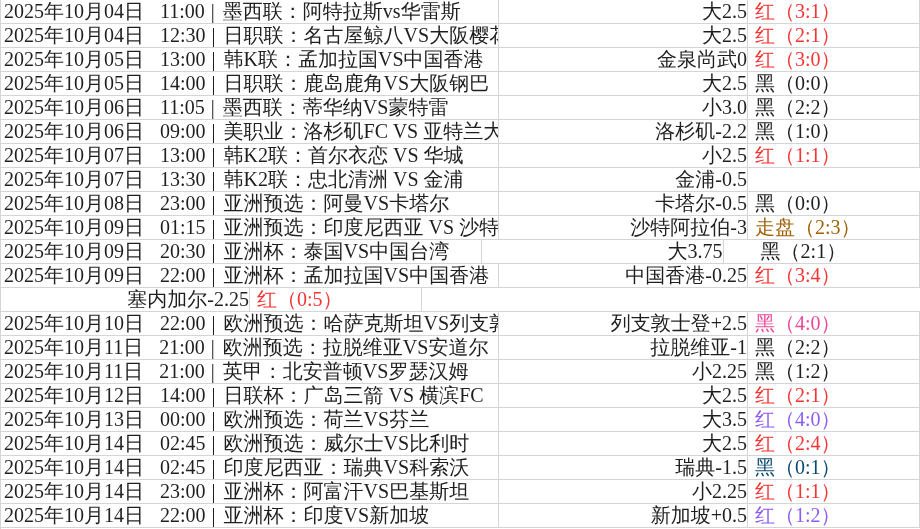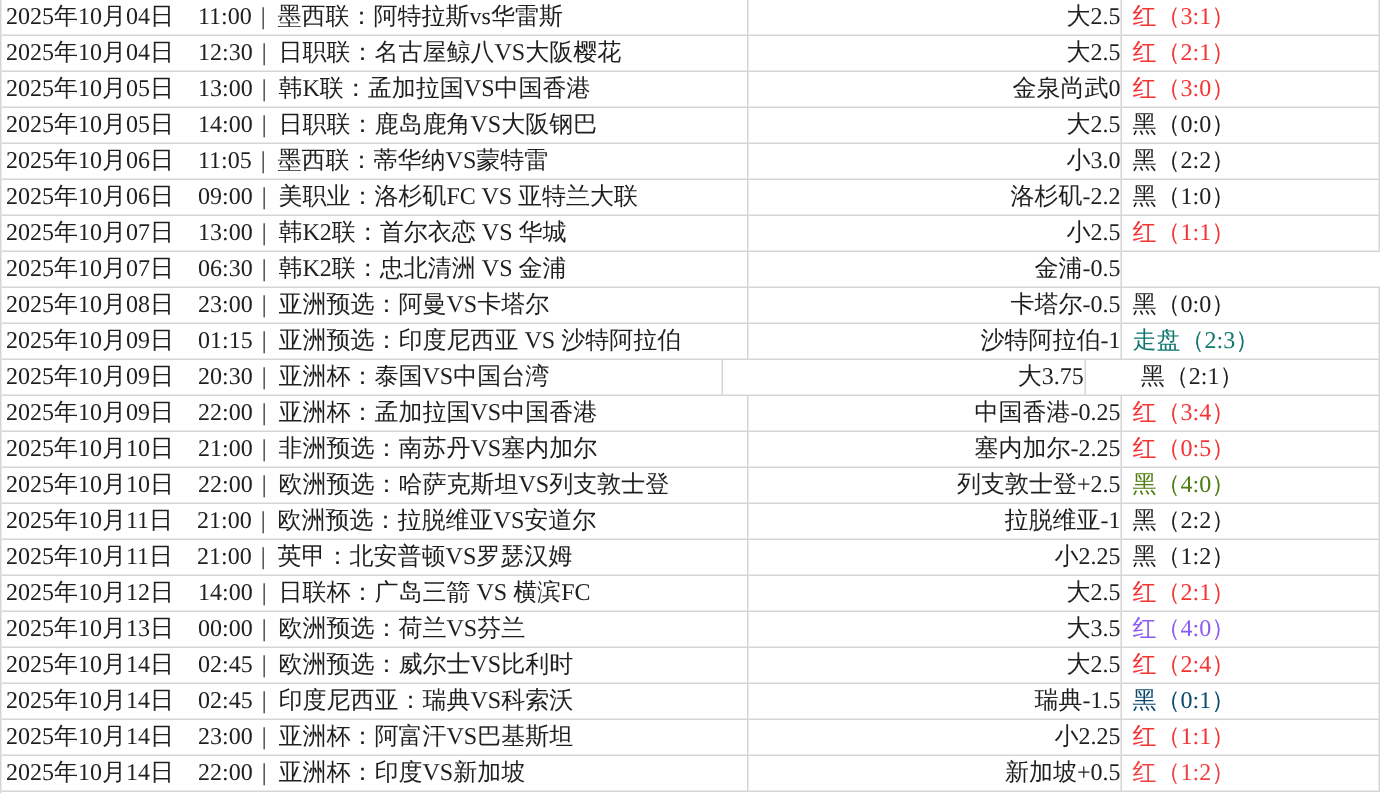--- a/index.html
+++ b/index.html
@@ -1,19 +1,19 @@
 <!DOCTYPE html>
 <html><head>
 <meta charset="utf-8">
 <style>
   html,body { margin:0; padding:0; background:#ffffff; }
   .sheet {
     width:920px; height:529px;
     font-family:"Liberation Serif","DejaVu Serif",serif;
-    font-size:16px; color:#1f1f1f;
+    font-size:20px; color:#1f1f1f;
     border-left:1px solid #d5d5d5;
     box-sizing:border-box;
     overflow:hidden;
     background:#ffffff;
   }
   .row {
     display:flex; height:24px; line-height:23px;
     border-bottom:1px solid #d5d5d5;
     box-sizing:border-box;
     white-space:nowrap;
@@ -112,21 +112,21 @@
     <div class="cell bet">
       <span>小2.5</span>
     </div>
     <div class="cell result" style="color: rgb(245, 52, 52);">
       <span>红（1:1）</span>
     </div>
   </div>
 
   <div class="row">
     <div class="cell match">
-      <span>2025年10月07日</span><span class="time-text">06:30</span><span class="divider">|</span><span>韩K2联：忠北清洲 VS 金浦</span>
+      <span>2025年10月07日</span><span class="time-text">13:30</span><span class="divider">|</span><span>韩K2联：忠北清洲 VS 金浦</span>
     </div>
     <div class="cell bet">
       <span>金浦-0.5</span>
     </div>
   </div>
 
   <div class="row">
     <div class="cell match">
       <span>2025年10月08日</span><span class="time-text">23:00</span><span class="divider">|</span><span>亚洲预选：阿曼VS卡塔尔</span>
     </div>
@@ -136,23 +136,23 @@
     <div class="cell result" style="color: rgb(31, 31, 31);">
       <span>黑（0:0）</span>
     </div>
   </div>
 
   <div class="row">
     <div class="cell match">
       <span>2025年10月09日</span><span class="time-text">01:15</span><span class="divider">|</span><span>亚洲预选：印度尼西亚 VS 沙特阿拉伯</span>
     </div>
     <div class="cell bet">
-      <span>沙特阿拉伯-1</span>
-    </div>
-    <div class="cell result" style="color: #0f766e;">
+      <span>沙特阿拉伯-3</span>
+    </div>
+    <div class="cell result" style="color: #a16207;">
       <span>走盘（2:3）</span>
     </div>
   </div>
 
   <div class="row">
     <div class="cell match">
       <span>2025年10月09日</span><span class="time-text">20:30</span><span class="divider">|</span><span>亚洲杯：泰国VS中国台湾</span>
     </div>
     <div class="cell bet">
       <span>大3.75</span>
@@ -168,39 +168,36 @@
     </div>
     <div class="cell bet">
       <span>中国香港-0.25</span>
     </div>
     <div class="cell result" style="color: rgb(245, 52, 52);">
       <span>红（3:4）</span>
     </div>
   </div>
 
   <div class="row">
-    <div class="cell match">
-      <span>2025年10月10日</span><span class="time-text">21:00</span><span class="divider">|</span><span>非洲预选：南苏丹VS塞内加尔</span>
-    </div>
     <div class="cell bet">
       <span>塞内加尔-2.25</span>
     </div>
     <div class="cell result" style="color: rgb(245, 52, 52);">
       <span>红（0:5）</span>
     </div>
   </div>
 
   <div class="row">
     <div class="cell match">
       <span>2025年10月10日</span><span class="time-text">22:00</span><span class="divider">|</span><span>欧洲预选：哈萨克斯坦VS列支敦士登</span>
     </div>
     <div class="cell bet">
       <span>列支敦士登+2.5</span>
     </div>
-    <div class="cell result" style="color: #4d7c0f;">
+    <div class="cell result" style="color: #ec4899;">
       <span>黑（4:0）</span>
     </div>
   </div>
 
   <div class="row">
     <div class="cell match">
       <span>2025年10月11日</span><span class="time-text">21:00</span><span class="divider">|</span><span>欧洲预选：拉脱维亚VS安道尔</span>
     </div>
     <div class="cell bet">
       <span>拉脱维亚-1</span>
@@ -282,17 +279,17 @@
     </div>
   </div>
 
   <div class="row">
     <div class="cell match">
       <span>2025年10月14日</span><span class="time-text">22:00</span><span class="divider">|</span><span>亚洲杯：印度VS新加坡</span>
     </div>
     <div class="cell bet">
       <span>新加坡+0.5</span>
     </div>
-    <div class="cell result" style="color: #ef4444;">
+    <div class="cell result" style="color: #8b5cf6;">
       <span>红（1:2）</span>
     </div>
   </div>
 </div>
 
 </body></html>

